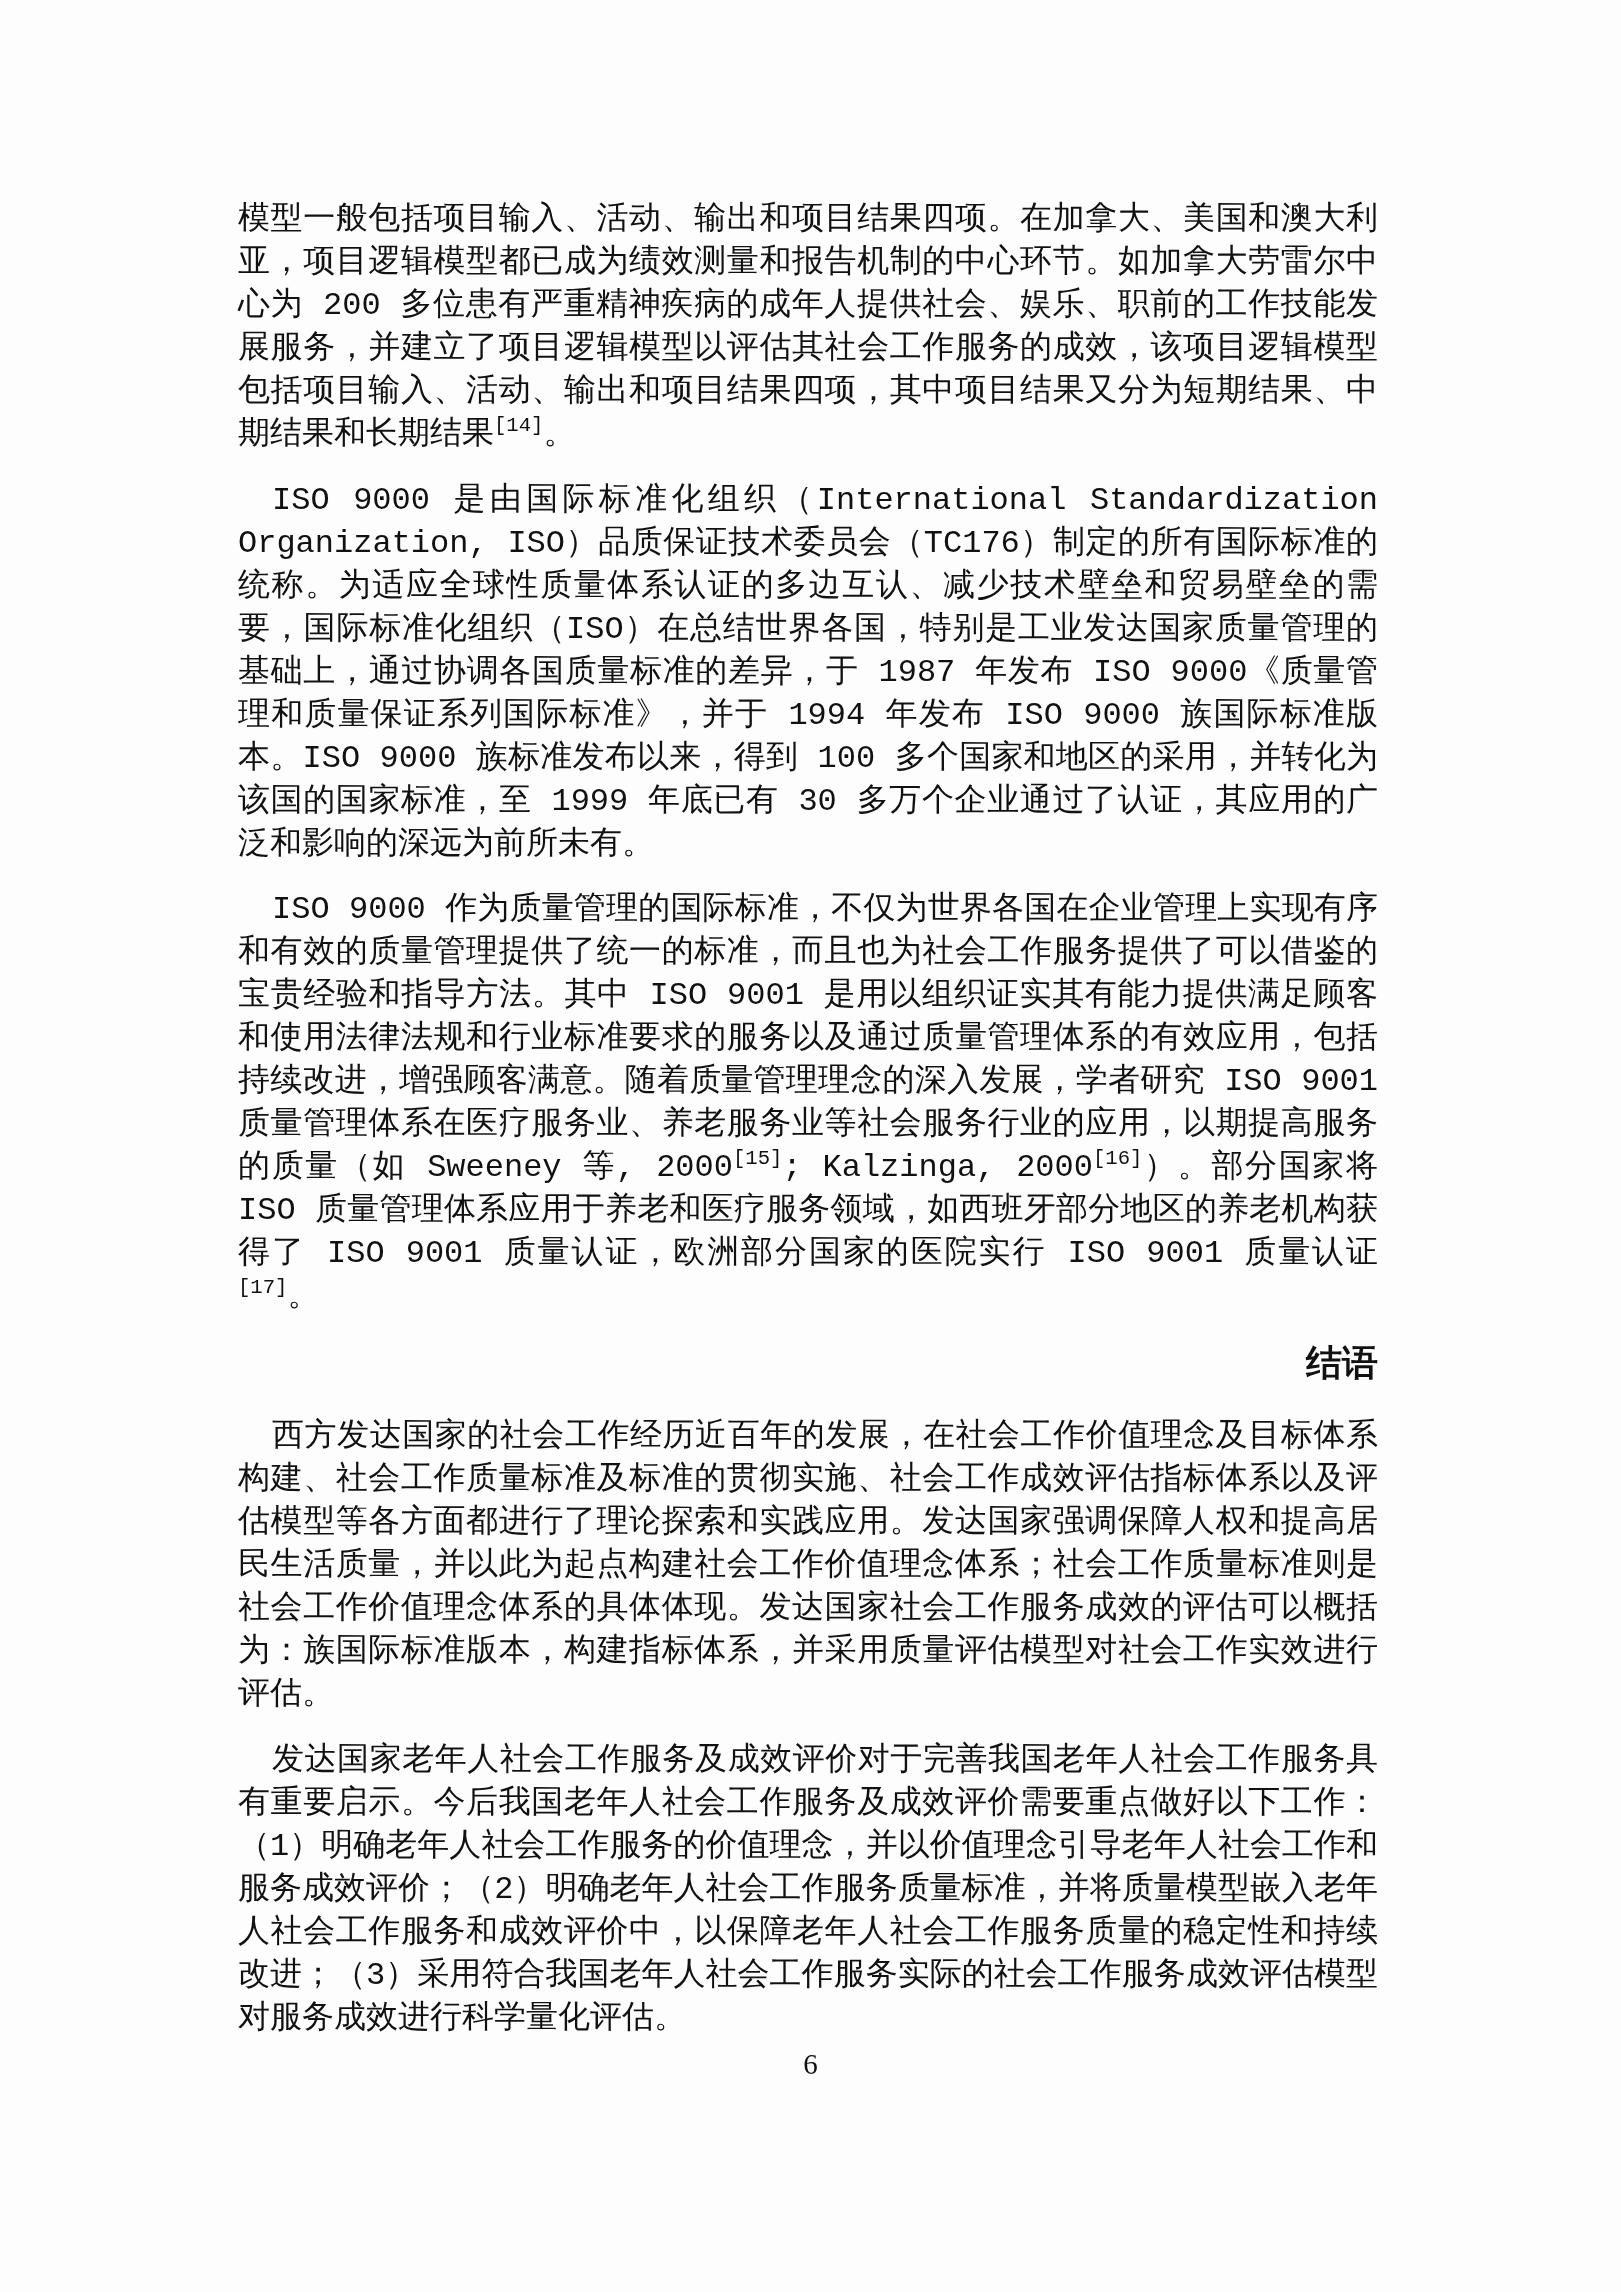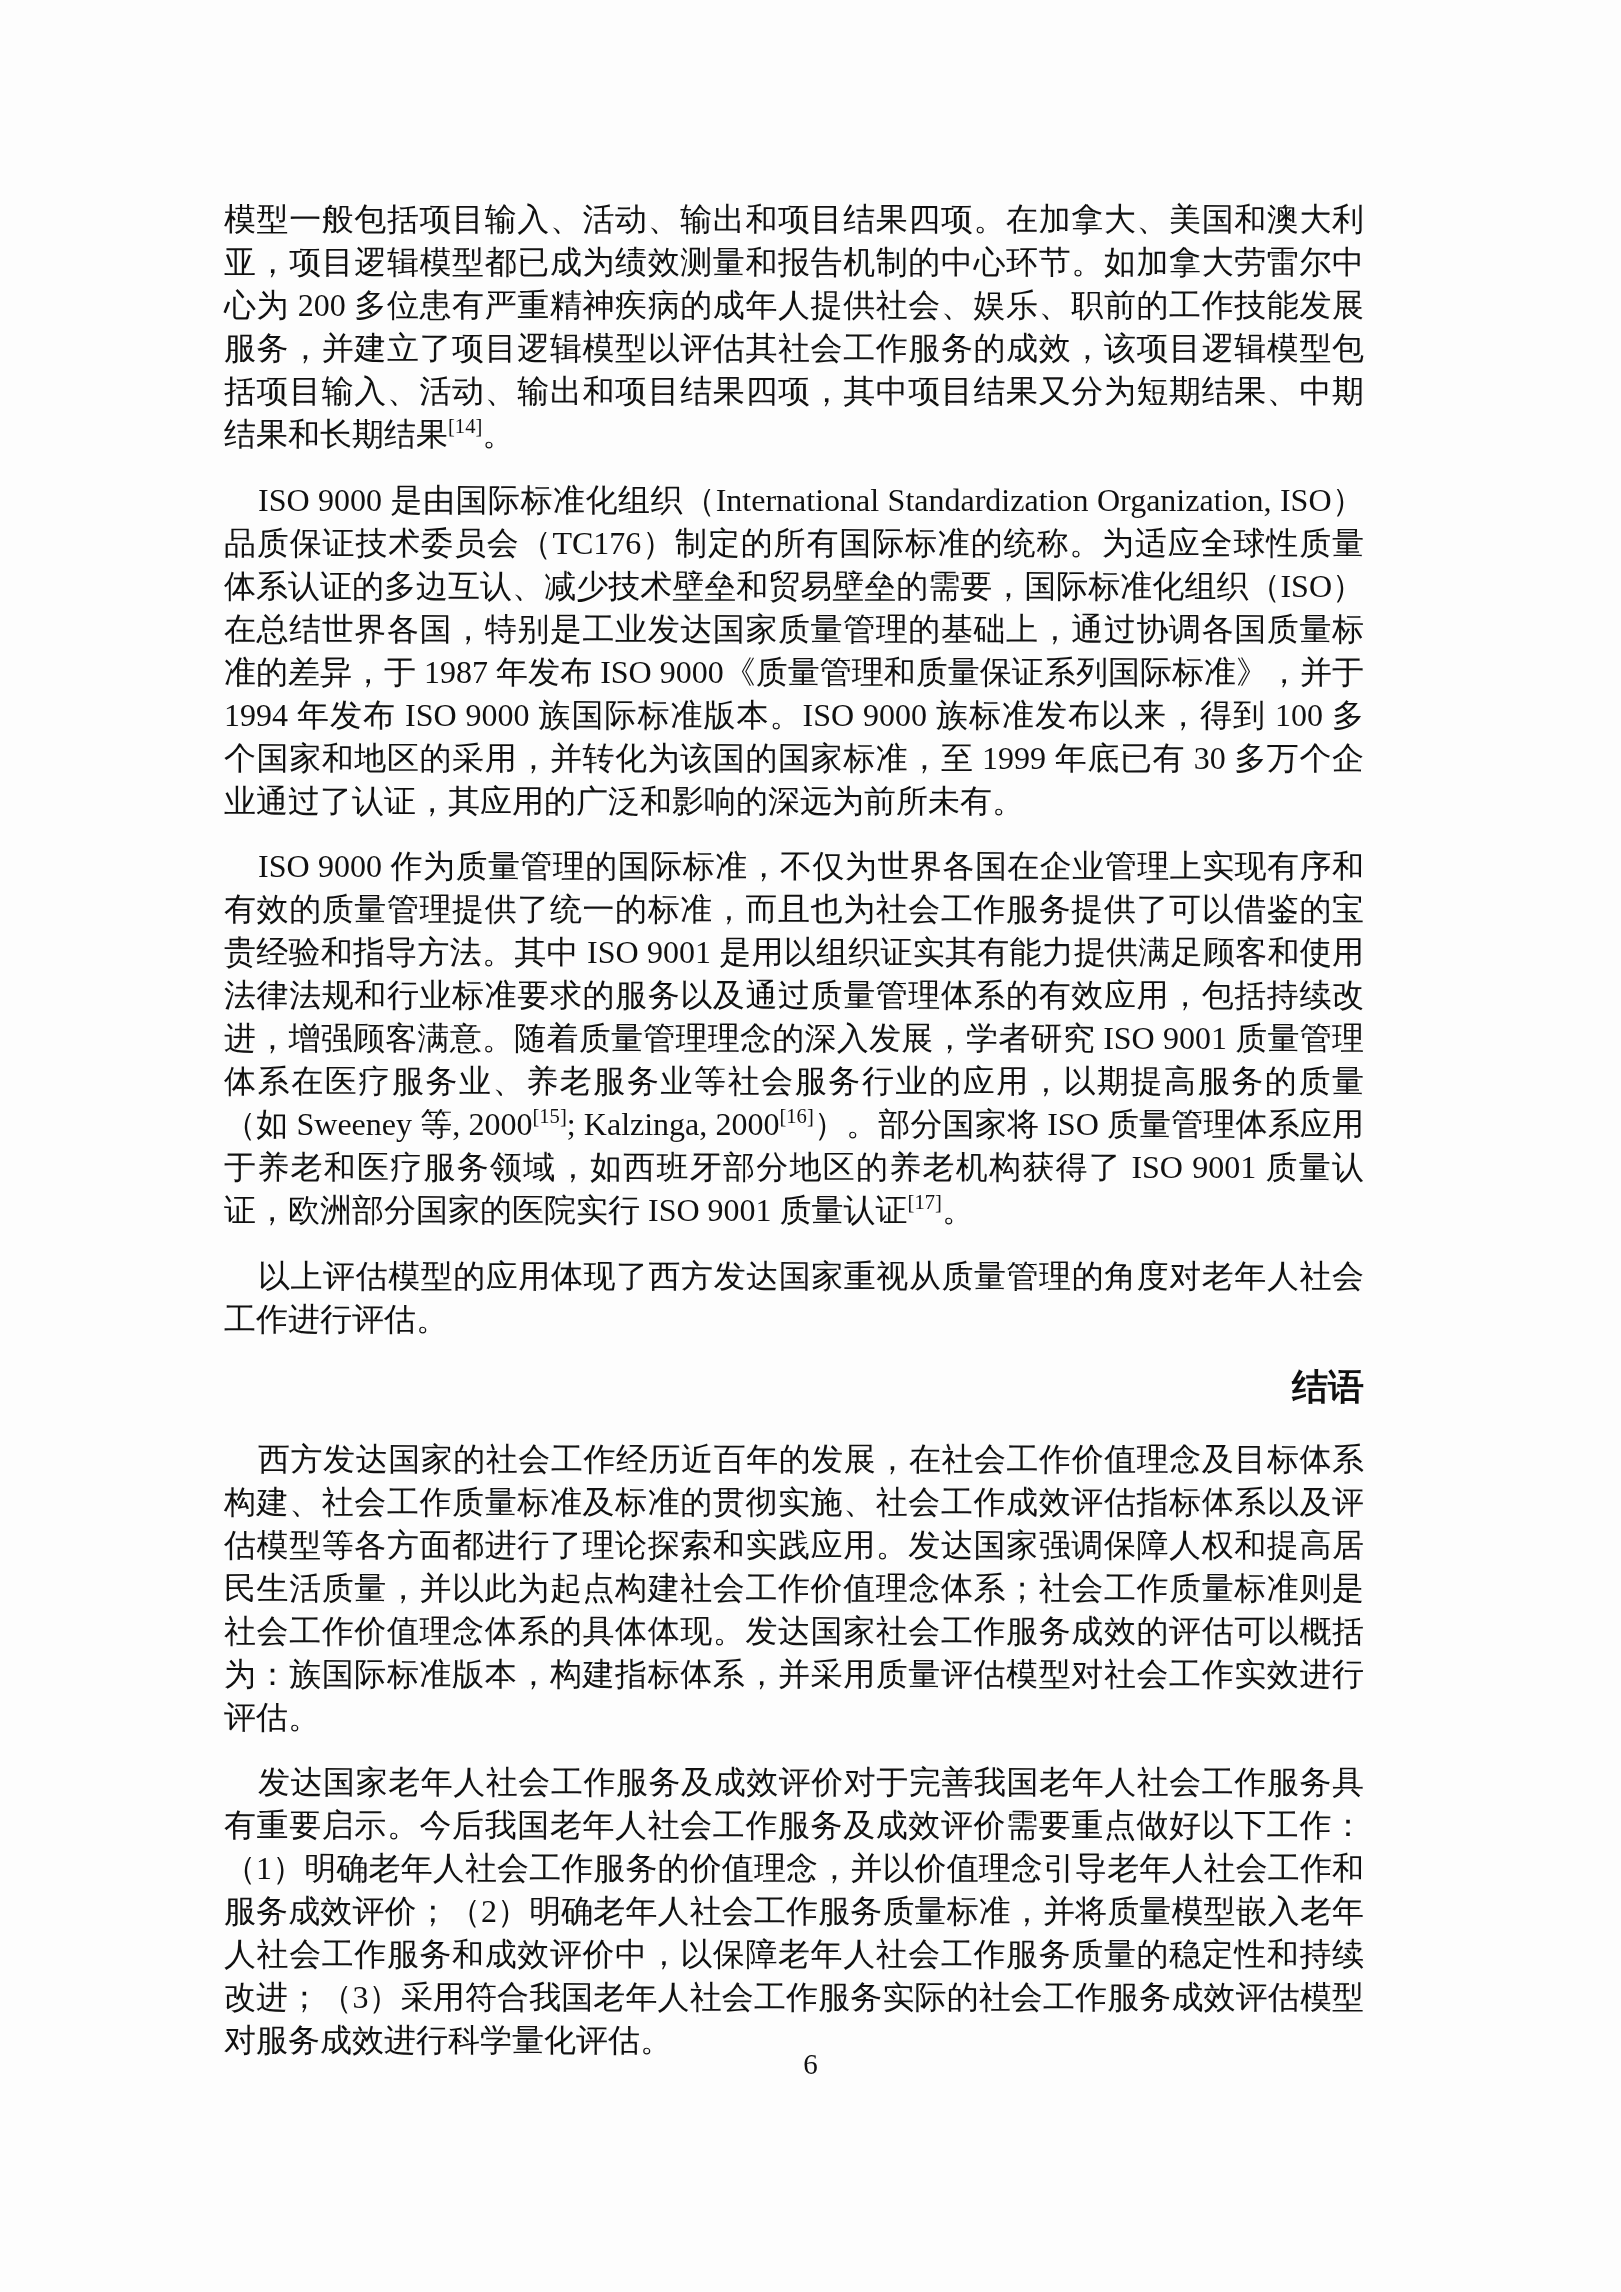--- a/index.html
+++ b/index.html
@@ -14,25 +14,26 @@
     color: #111111;
     font-family: "Liberation Serif", "DejaVu Serif", serif;
     overflow: hidden;
   }
   .page {
     position: absolute;
     inset: 0;
   }
   .page-content {
     position: absolute;
-    left: 224px;
+    left: 238px;
     top: 198px;
     width: 1140px;
     text-align: justify;
     text-justify: inter-character;
+    font-family: Liberation Mono, monospace;
   }
   p.para {
     margin: 0 0 22.5px 0;
     font-size: 32px;
     line-height: 43px;
     word-break: break-word;
   }
   p.para.indent {
     text-indent: 34px;
   }
@@ -62,21 +63,20 @@
   }
 </style>
 </head>
 <body>
 
 <div class="page">
   <main class="page-content">
       <p class="para"><span>模型一般包括项目输入、活动、输出和项目结果四项。在加拿大、美国和澳大利亚，项目逻辑模型都已成为绩效测量和报告机制的中心环节。如加拿大劳雷尔中心为 200 多位患有严重精神疾病的成年人提供社会、娱乐、职前的工作技能发展服务，并建立了项目逻辑模型以评估其社会工作服务的成效，该项目逻辑模型包括项目输入、活动、输出和项目结果四项，其中项目结果又分为短期结果、中期结果和长期结果</span><sup class="fn">[14]</sup><span>。</span></p>
       <p class="para indent"><span>ISO 9000 是由国际标准化组织（International Standardization Organization, ISO）品质保证技术委员会（TC176）制定的所有国际标准的统称。为适应全球性质量体系认证的多边互认、减少技术壁垒和贸易壁垒的需要，国际标准化组织（ISO）在总结世界各国，特别是工业发达国家质量管理的基础上，通过协调各国质量标准的差异，于 1987 年发布 ISO 9000《质量管理和质量保证系列国际标准》，并于 1994 年发布 ISO 9000 族国际标准版本。ISO 9000 族标准发布以来，得到 100 多个国家和地区的采用，并转化为该国的国家标准，至 1999 年底已有 30 多万个企业通过了认证，其应用的广泛和影响的深远为前所未有。</span></p>
       <p class="para indent"><span>ISO 9000 作为质量管理的国际标准，不仅为世界各国在企业管理上实现有序和有效的质量管理提供了统一的标准，而且也为社会工作服务提供了可以借鉴的宝贵经验和指导方法。其中 ISO 9001 是用以组织证实其有能力提供满足顾客和使用法律法规和行业标准要求的服务以及通过质量管理体系的有效应用，包括持续改进，增强顾客满意。随着质量管理理念的深入发展，学者研究 ISO 9001 质量管理体系在医疗服务业、养老服务业等社会服务行业的应用，以期提高服务的质量（如 Sweeney 等, 2000</span><sup class="fn">[15]</sup><span>; Kalzinga, 2000</span><sup class="fn">[16]</sup><span>）。部分国家将 ISO 质量管理体系应用于养老和医疗服务领域，如西班牙部分地区的养老机构获得了 ISO 9001 质量认证，欧洲部分国家的医院实行 ISO 9001 质量认证</span><sup class="fn">[17]</sup><span>。</span></p>
-      <p class="para indent"><span>以上评估模型的应用体现了西方发达国家重视从质量管理的角度对老年人社会工作进行评估。</span></p>
       <h2 class="section-heading"><span>结语</span></h2>
       <p class="para indent"><span>西方发达国家的社会工作经历近百年的发展，在社会工作价值理念及目标体系构建、社会工作质量标准及标准的贯彻实施、社会工作成效评估指标体系以及评估模型等各方面都进行了理论探索和实践应用。发达国家强调保障人权和提高居民生活质量，并以此为起点构建社会工作价值理念体系；社会工作质量标准则是社会工作价值理念体系的具体体现。发达国家社会工作服务成效的评估可以概括为：族国际标准版本，构建指标体系，并采用质量评估模型对社会工作实效进行评估。</span></p>
       <p class="para indent"><span>发达国家老年人社会工作服务及成效评价对于完善我国老年人社会工作服务具有重要启示。今后我国老年人社会工作服务及成效评价需要重点做好以下工作：（1）明确老年人社会工作服务的价值理念，并以价值理念引导老年人社会工作和服务成效评价；（2）明确老年人社会工作服务质量标准，并将质量模型嵌入老年人社会工作服务和成效评价中，以保障老年人社会工作服务质量的稳定性和持续改进；（3）采用符合我国老年人社会工作服务实际的社会工作服务成效评估模型对服务成效进行科学量化评估。</span></p>
     </main>
   <div class="page-footer">
     <span>6</span>
   </div>
 </div>
 
 

